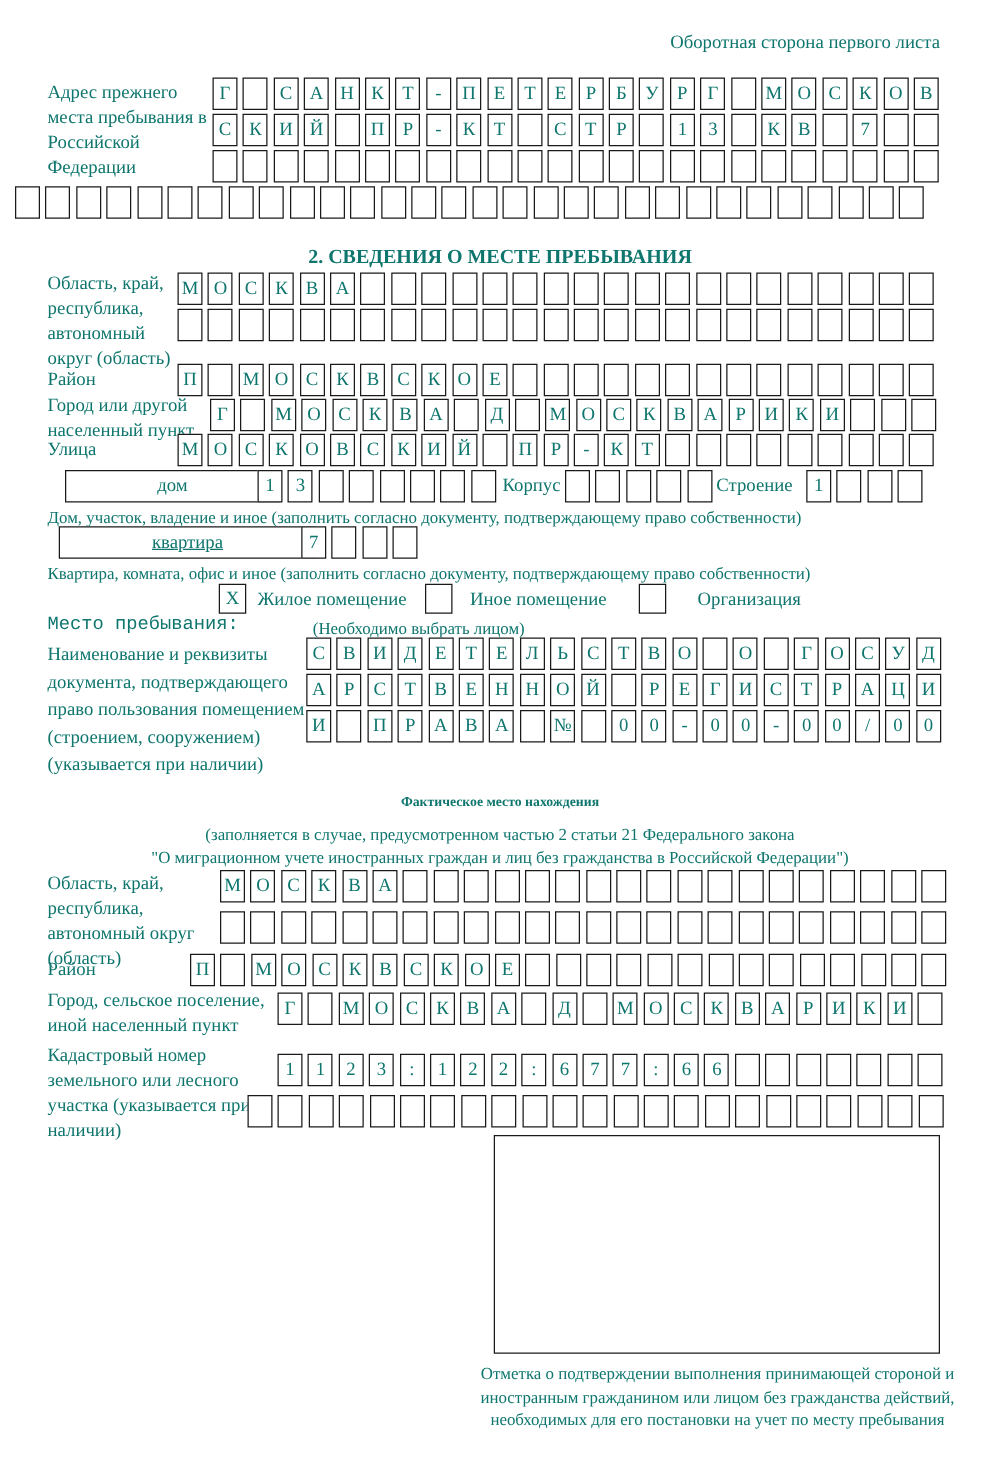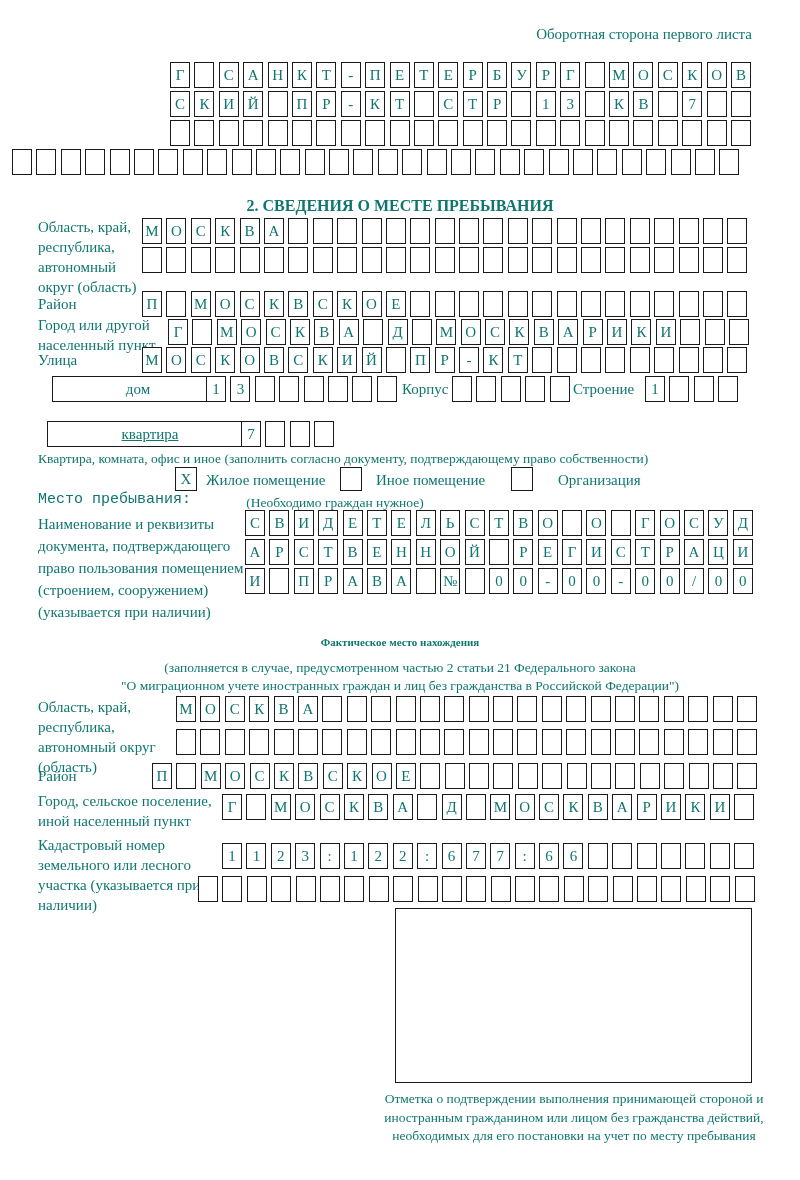--- a/index.html
+++ b/index.html
@@ -41,20 +41,21 @@
     box-sizing:border-box;border:1.8px solid #1a1a1a;background:#fff;
   }
 </style>
 </head>
 <body>
 
 <div class="page">
 
   <div class="abs lbl" style="top:24px;right:48px;">Оборотная сторона первого листа</div>
 
+  <div class="abs lbl" style="left:38px;top:64px;width:142px;">Адрес прежнего места пребывания в Российской Федерации</div>
   <div class="cellrow" style="left:170px;top:62px;">
       <span class="cell">Г</span>
       <span class="cell"></span>
       <span class="cell">С</span>
       <span class="cell">А</span>
       <span class="cell">Н</span>
       <span class="cell">К</span>
       <span class="cell">Т</span>
       <span class="cell">-</span>
       <span class="cell">П</span>
@@ -322,38 +323,39 @@
       <span class="cell"></span>
       <span class="cell"></span>
     </div>
   <div class="abs lbl" style="left:573px;top:379px;">Строение</div>
   <div class="cellrow" style="left:645px;top:376px;">
       <span class="cell">1</span>
       <span class="cell"></span>
       <span class="cell"></span>
       <span class="cell"></span>
     </div>
+  <div class="abs cap2" style="left:38px;top:405px;">Дом, участок, владение и иное (заполнить согласно документу, подтверждающему право собственности)</div>
 
   <div class="abs widebox" style="left:47px;top:421px;width:206px;text-decoration:underline;">квартира</div>
   <div class="cellrow" style="left:241px;top:421px;">
       <span class="cell">7</span>
       <span class="cell"></span>
       <span class="cell"></span>
       <span class="cell"></span>
     </div>
   <div class="abs cap2" style="left:38px;top:450px;">Квартира, комната, офис и иное (заполнить согласно документу, подтверждающему право собственности)</div>
 
   <div class="abs lbl" style="left:38px;top:490px;font-family:Liberation Mono, monospace;">Место пребывания:</div>
   <div class="abs cbox" style="left:175px;top:467px;">X</div>
   <div class="abs lbl" style="left:206px;top:470px;">Жилое помещение</div>
   <div class="abs cbox" style="left:340px;top:467px;"></div>
   <div class="abs lbl" style="left:376px;top:470px;">Иное помещение</div>
   <div class="abs cbox" style="left:511px;top:467px;"></div>
   <div class="abs lbl" style="left:558px;top:470px;">Организация</div>
-  <div class="abs cap2" style="left:170px;top:494px;width:330px;text-align:center;">(Необходимо граждан нужное)</div>
+  <div class="abs cap2" style="left:170px;top:494px;width:330px;text-align:center;">(Необходимо выбрать лицом)</div>
 
   <div class="abs lbl" style="left:38px;top:513px;width:206px;line-height:22px;">Наименование и реквизиты документа, подтверждающего право пользования помещением (строением, сооружением) (указывается при наличии)</div>
   <div class="cellrow" style="left:245px;top:510px;">
       <span class="cell">С</span>
       <span class="cell">В</span>
       <span class="cell">И</span>
       <span class="cell">Д</span>
       <span class="cell">Е</span>
       <span class="cell">Т</span>
       <span class="cell">Е</span>

